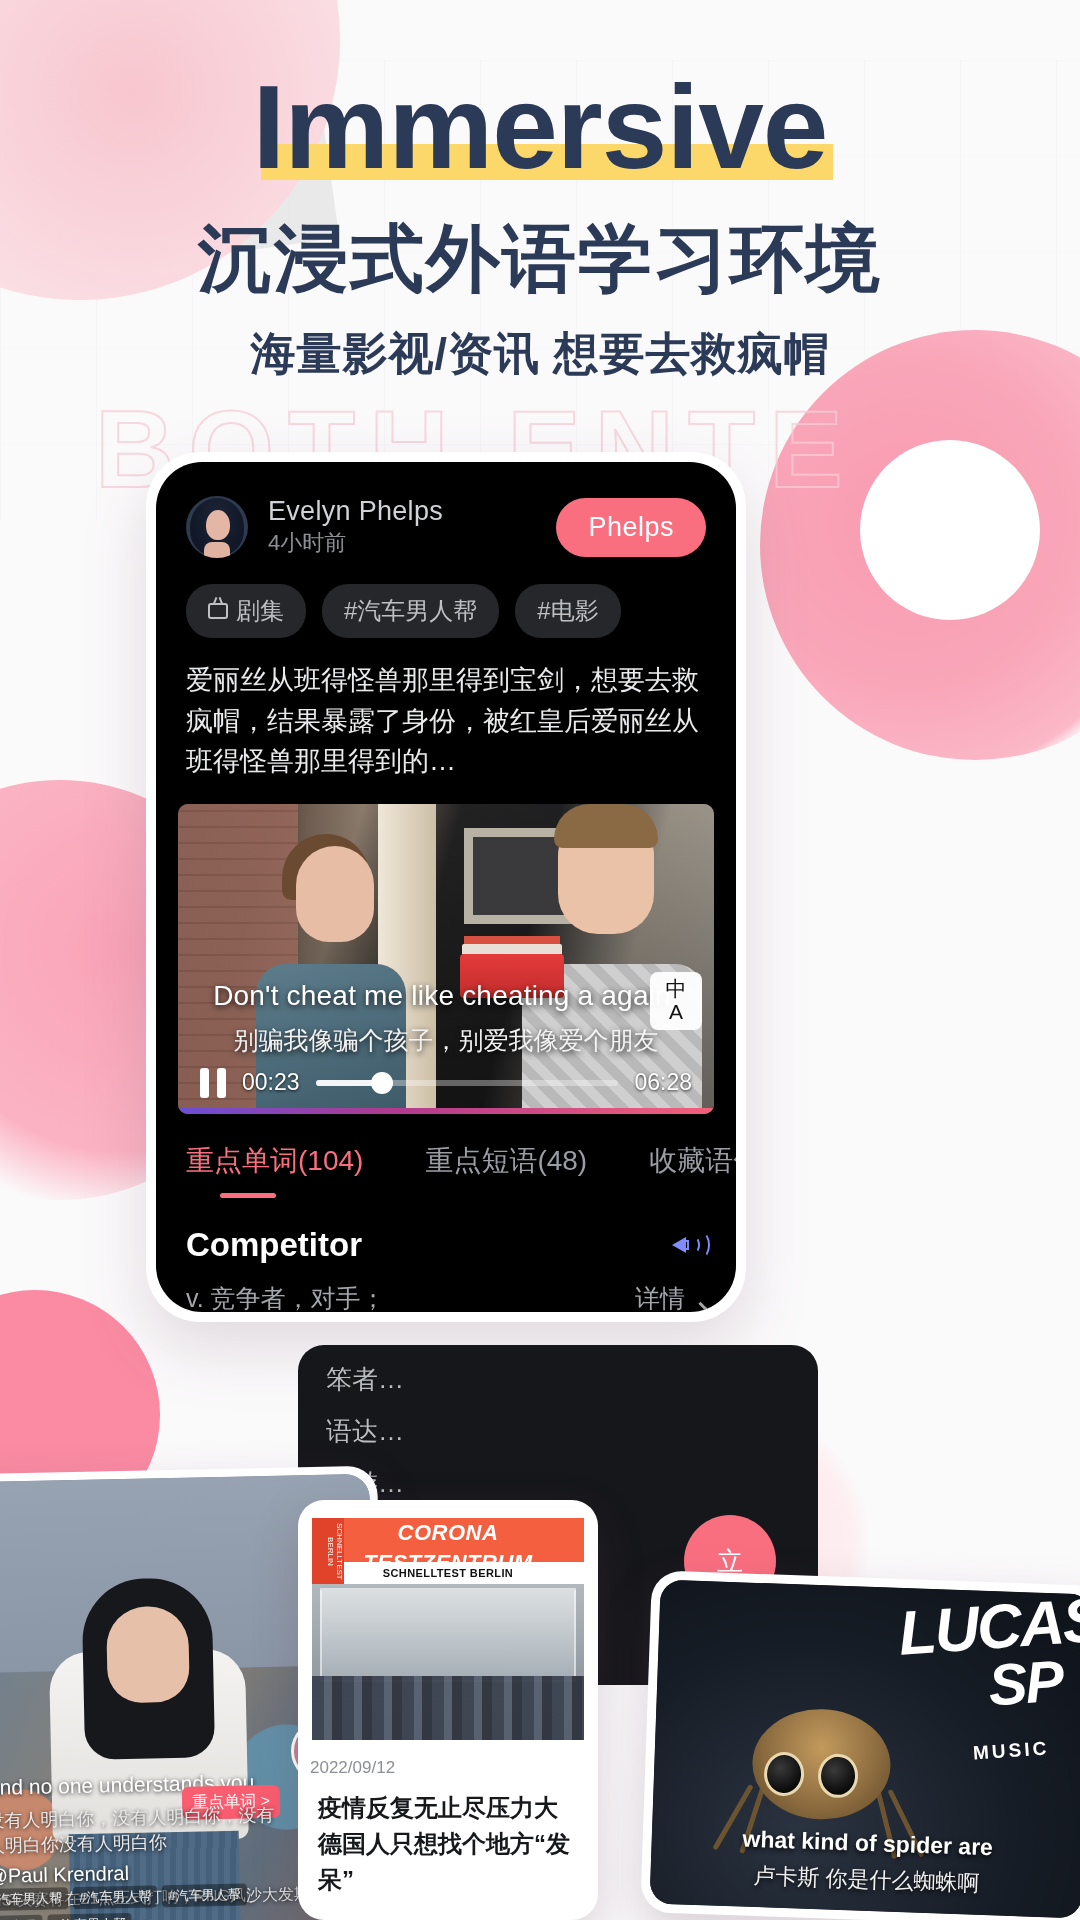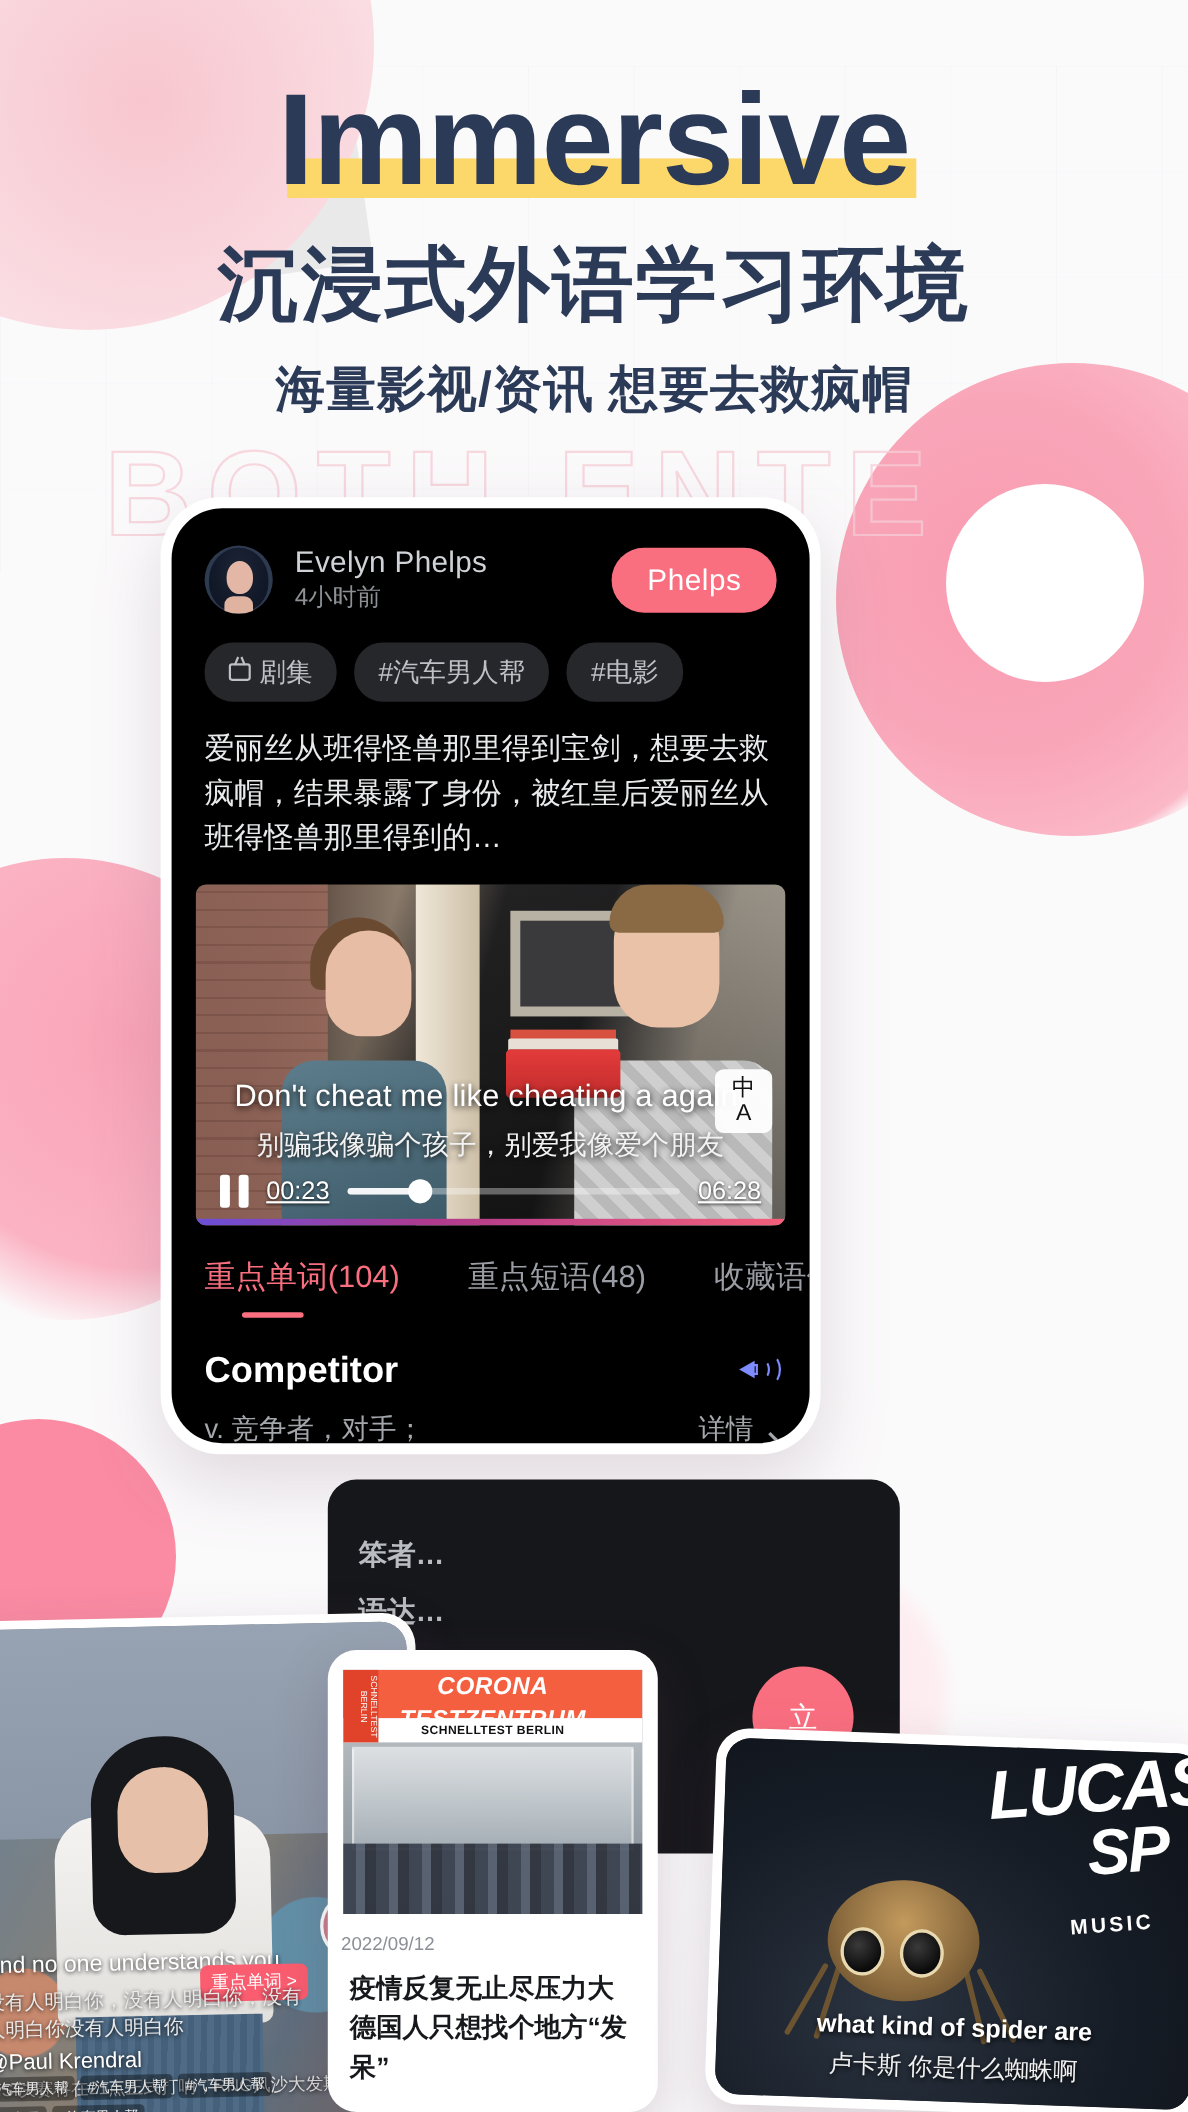--- a/index.html
+++ b/index.html
@@ -158,21 +158,21 @@
     background:rgba(255,255,255,.94); border-radius:8px; color:#111;
     display:flex; flex-direction:column; align-items:center; justify-content:center;
     font-size:21px; line-height:1.05; cursor:pointer; }
 
   .v-ctrl{ position:absolute; left:0; right:0; bottom:16px; display:flex;
     align-items:center; padding:0 22px; gap:16px; }
   .pause{ width:26px; height:30px; position:relative; flex:0 0 26px; cursor:pointer; }
   .pause:before,.pause:after{ content:""; position:absolute; top:0; width:9px; height:30px;
     background:#fff; border-radius:3px; }
   .pause:before{ left:0; } .pause:after{ right:0; }
-  .t-cur,.t-tot{ font-size:23px; color:#fff; text-shadow:0 1px 3px rgba(0,0,0,.8);text-decoration:underline; }
+  .t-cur,.t-tot{ font-size:23px; color:#fff; text-shadow:0 1px 3px rgba(0,0,0,.8); }
   .bar{ flex:1; height:6px; border-radius:3px; background:rgba(255,255,255,.35);
     position:relative; cursor:pointer; }
   .bar .fill{ position:absolute; left:0; top:0; bottom:0; width:22%;
     background:rgba(255,255,255,.9); border-radius:3px; }
   .bar .knob{ position:absolute; left:22%; top:50%; width:22px; height:22px;
     margin-left:-11px; margin-top:-11px; background:#fff; border-radius:50%; }
   .v-strip{ position:absolute; left:0; right:0; bottom:0; height:6px;
     background:linear-gradient(90deg,#6a4fd8 0%,#b03a8e 40%,#f4607a 100%); }
 
   
@@ -303,21 +303,21 @@
   .cs-leg{ position:absolute; width:5px; height:74px; background:#6d5431;
     border-radius:3px; bottom:22px; }
   .cs-sub-en{ position:absolute; left:0; right:0; bottom:54px; text-align:center;
     color:#fff; font-size:23px; font-weight:700; text-shadow:0 2px 5px rgba(0,0,0,.9); }
   .cs-sub-cn{ position:absolute; left:0; right:0; bottom:16px; text-align:center;
     color:#f0f0f0; font-size:22px; text-shadow:0 2px 5px rgba(0,0,0,.9); }
 
   
   #back-panel{ position:absolute; left:298px; top:1345px; width:520px; height:340px;
     background:#16171b; border-radius:26px; z-index:5; color:#cfd2d6; overflow:hidden; }
-  .bp-txt{ font-size:26px; padding:42px 0 0 28px; line-height:2; color:#b9bcc1;font-weight:bold; }
+  .bp-txt{ font-size:26px; padding:8px 0 0 28px; line-height:2; color:#b9bcc1; }
   .bp-cta{ position:absolute; right:42px; top:170px; width:92px; height:92px;
     background:#fa6f80; border-radius:50%; color:#fff; font-size:26px;
     display:flex; align-items:center; justify-content:center; }
 </style>
 </head>
 <body>
 
 <div id="bg">
   <div class="grid-lines"></div>
   <div class="b-flagTL"></div>

